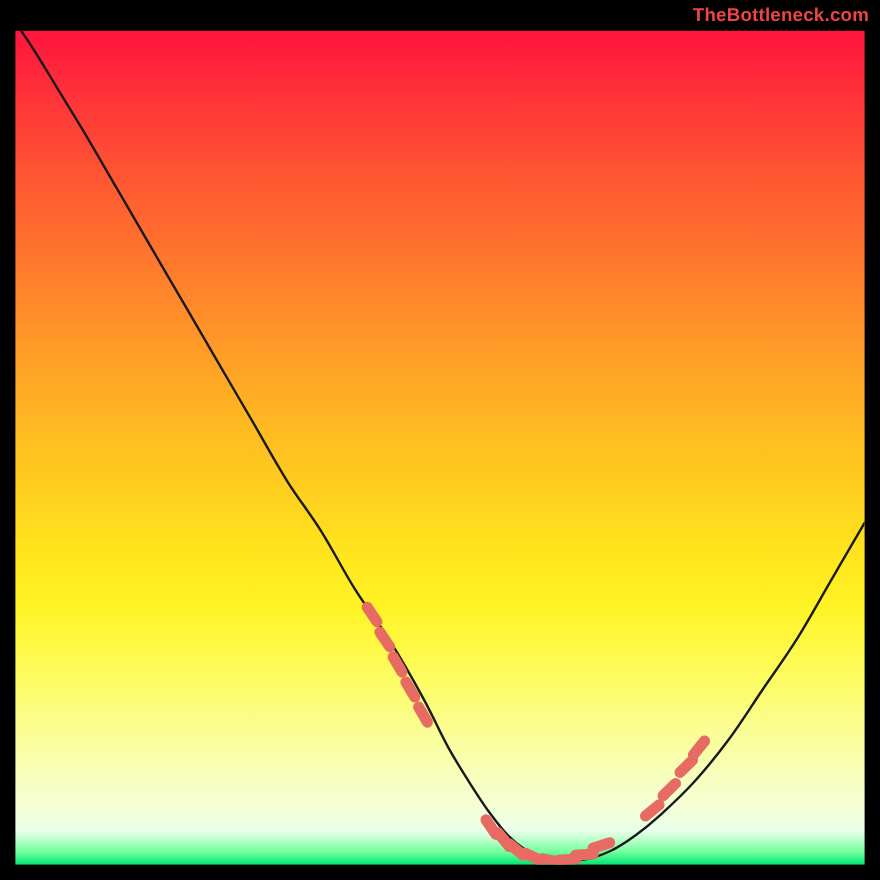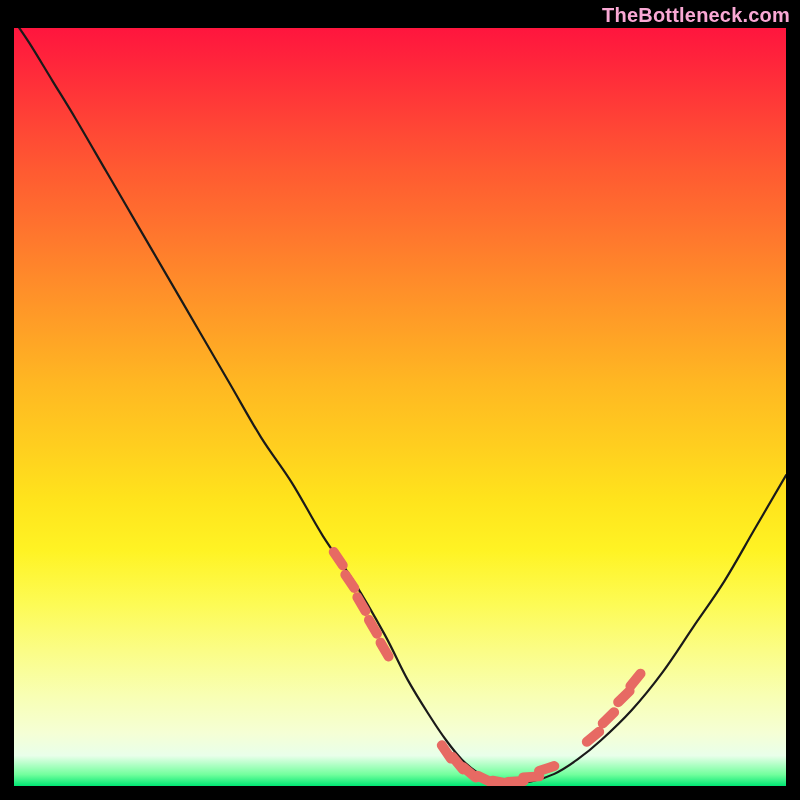--- a/index.html
+++ b/index.html
@@ -46,23 +46,23 @@
     position: absolute;
     left: 0; top: 0;
     width: 772px;
     height: 758px;
   }
   .watermark {
     position: absolute;
     top: 4px;
     right: 10px;
     font-family: Arial, Helvetica, sans-serif;
-    font-size: 20px;
+    font-size: 17px;
     font-weight: 600;
-    color: #f9a8d4;
+    color: #ef4444;
     letter-spacing: 0.2px;
   }
 </style>
 </head>
 <body>
 
 <div class="stage">
   <div class="plot">
     <svg class="curve" viewBox="0 0 772 758" preserveAspectRatio="none">
       <path id="curve-path" fill="none" stroke="#1a1a1a" stroke-width="2.2" stroke-linecap="round" stroke-linejoin="round" d="M 0.00 -7.58 C 2.78 -3.49, 8.49 4.24, 15.44 15.16 C 22.39 26.08, 30.26 39.42, 38.60 53.06 C 46.94 66.70, 52.03 74.59, 61.76 90.96 C 71.49 107.33, 81.52 124.92, 92.64 144.02 C 103.76 163.12, 112.40 177.98, 123.52 197.08 C 134.64 216.18, 143.28 231.04, 154.40 250.14 C 165.52 269.24, 174.16 284.10, 185.28 303.20 C 196.40 322.30, 205.04 337.16, 216.16 356.26 C 227.28 375.36, 235.92 391.58, 247.04 409.32 C 258.16 427.06, 266.80 437.06, 277.92 454.80 C 289.04 472.54, 297.68 490.12, 308.80 507.86 C 319.92 525.60, 328.56 535.60, 339.68 553.34 C 350.80 571.08, 360.83 588.66, 370.56 606.40 C 380.29 624.14, 385.38 636.87, 393.72 651.88 C 402.06 666.89, 409.93 678.86, 416.88 689.78 C 423.83 700.70, 426.76 705.02, 432.32 712.52 C 437.88 720.02, 442.20 725.74, 447.76 731.47 C 453.32 737.20, 457.64 740.67, 463.20 744.36 C 468.76 748.04, 473.08 750.03, 478.64 751.94 C 484.20 753.85, 487.13 754.70, 494.08 754.97 C 501.03 755.24, 508.90 755.09, 517.24 753.45 C 525.58 751.81, 532.06 749.83, 540.40 745.87 C 548.74 741.92, 555.22 737.47, 563.56 731.47 C 571.90 725.47, 576.99 721.39, 586.72 712.52 C 596.45 703.65, 606.48 694.48, 617.60 682.20 C 628.72 669.92, 637.36 659.31, 648.48 644.30 C 659.60 629.29, 668.24 615.19, 679.36 598.82 C 690.48 582.45, 699.12 571.08, 710.24 553.34 C 721.36 535.60, 730.00 519.38, 741.12 500.28 C 752.24 481.18, 766.44 456.77, 772.00 447.22"></path>

